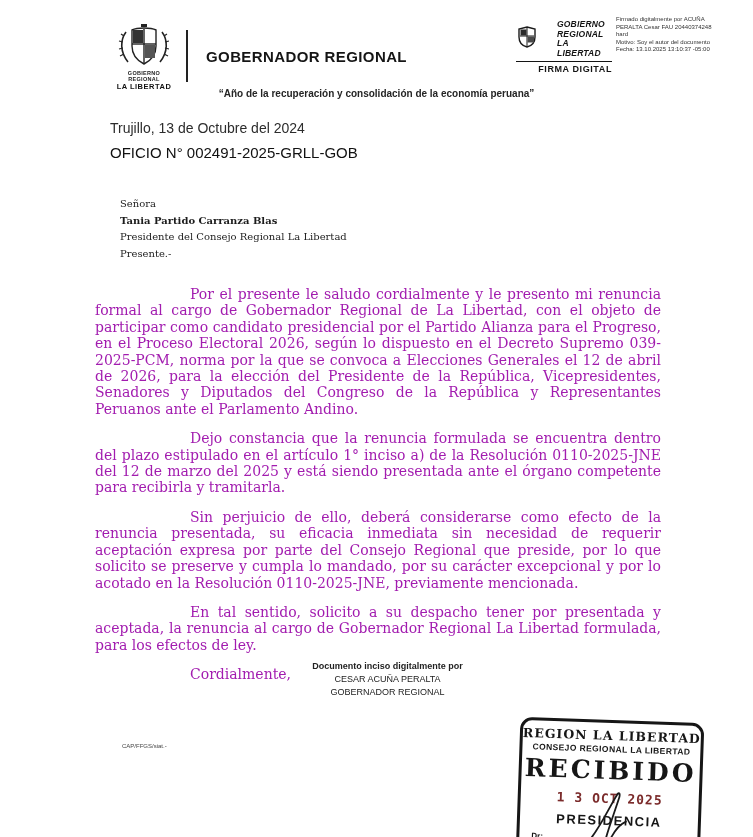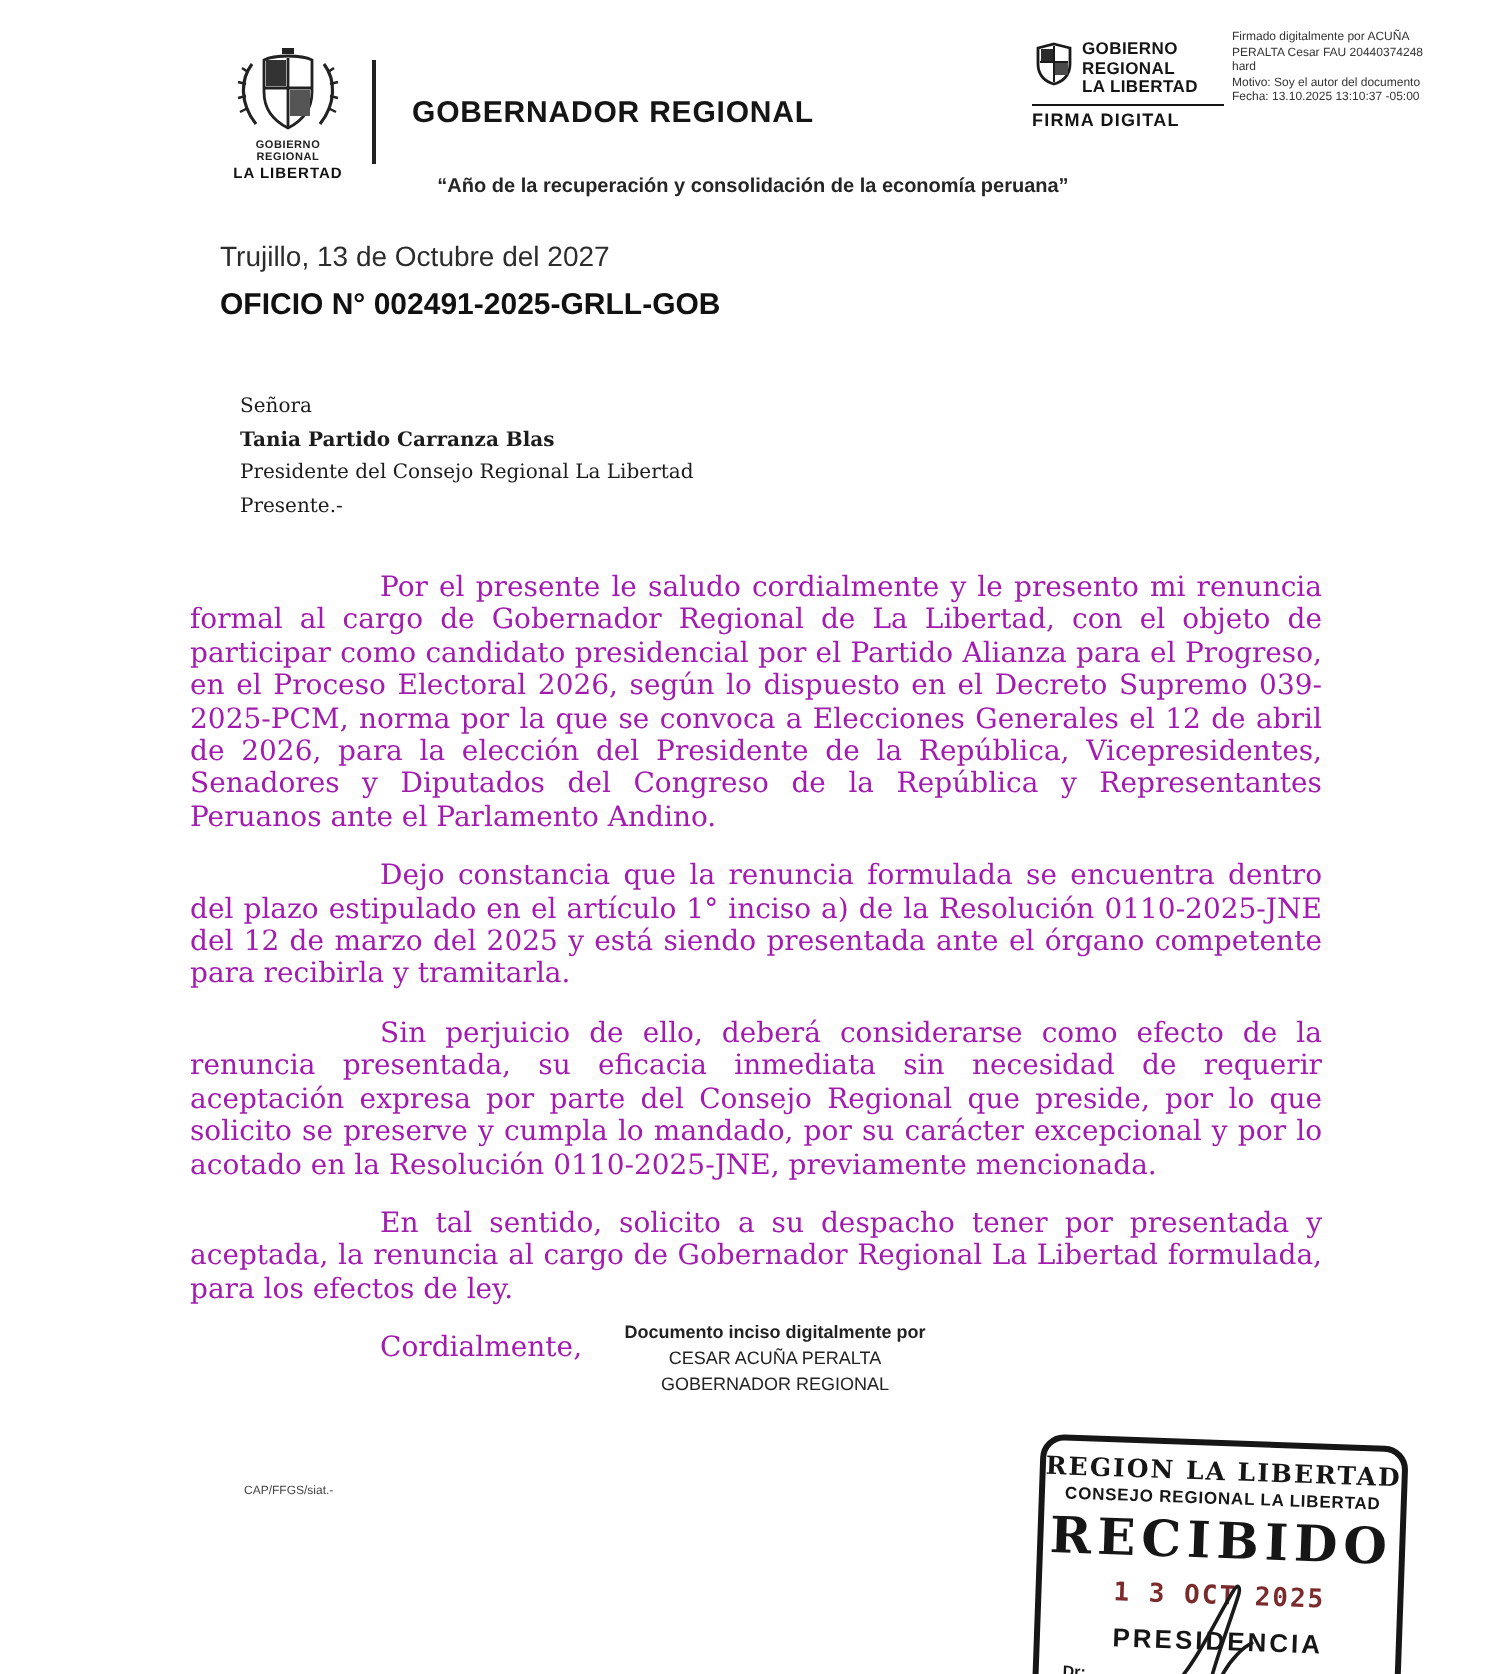--- a/index.html
+++ b/index.html
@@ -16,28 +16,28 @@
   
   .coat-of-arms { position: absolute; left: 112px; top: 24px; width: 64px; text-align: center; }
   .coat-of-arms svg { display: block; margin: 0 auto; }
   .coat-line1 { font-size: 5.5px; font-weight: bold; letter-spacing: .3px; color: #222; }
   .coat-line2 { font-size: 7.5px; font-weight: bold; letter-spacing: .5px; color: #111; }
   .header-divider { position: absolute; left: 186px; top: 30px; width: 2px; height: 52px; background: #222; }
   .header-title { position: absolute; left: 206px; top: 48px; font-size: 15px; font-weight: bold; letter-spacing: .4px; color: #151515; }
   .motto { position: absolute; left: 0; top: 88px; width: 100%; text-align: center; font-size: 10px; font-weight: 600; color: #252525; }
 
   .firma-block { position: absolute; left: 516px; top: 20px; width: 96px; }
-  .firma-row { display: flex; align-items: center; gap: 3px; }
+  .firma-row { display: flex; align-items: center; gap: 19px; font-style: italic; }
   .org-lines { font-size: 8.5px; font-weight: bold; line-height: 9.5px; letter-spacing: .2px; color: #141414; }
-  .firma-label { margin-top: 3px; border-top: 1.5px solid #141414; padding-top: 2px; text-align: left; font-size: 9px; font-weight: bold; letter-spacing: .6px; color: #141414; }
+  .firma-label { margin-top: 3px; border-top: 1.5px solid #141414; padding-top: 2px; text-align: right; font-size: 9px; font-weight: bold; letter-spacing: .6px; color: #141414; }
   .sig-details { position: absolute; left: 616px; top: 16px; width: 132px; font-size: 6px; line-height: 7.5px; color: #333; }
 
   
   .place-date { position: absolute; left: 110px; top: 120px; font-size: 14px; color: #2c2c2c; }
-  .reference { position: absolute; left: 110px; top: 144px; font-size: 15px; font-weight: bold; color: #111; }
+  .reference { position: absolute; left: 110px; top: 144px; font-size: 15px; font-weight: normal; color: #111; }
 
   .addressee { position: absolute; left: 120px; top: 196px; font-family: "DejaVu Serif", serif; font-size: 10px; line-height: 16.5px; color: #1c1c1c; }
   .addressee .bold { font-weight: bold; }
 
   .body-text { position: absolute; left: 95px; top: 286px; width: 566px; font-family: "DejaVu Serif", serif; font-size: 14px; line-height: 16.4px; color: #a21caf; text-align: justify; }
   .body-text p { text-indent: 95px; margin-bottom: 13px; }
   .closing { text-indent: 95px; margin-top: 1px; }
 
   .digital-sig-block { position: absolute; left: 255px; top: 660px; width: 265px; text-align: center; font-size: 9px; line-height: 13px; color: #222; }
   .digital-sig-block .first { font-weight: 600; }
@@ -112,21 +112,21 @@
   <div class="sig-details">
     <div>Firmado digitalmente por ACUÑA</div>
     <div>PERALTA Cesar FAU 20440374248</div>
     <div>hard</div>
     <div>Motivo: Soy el autor del documento</div>
     <div>Fecha: 13.10.2025 13:10:37 -05:00</div>
   </div>
 
   <div class="motto">“Año de la recuperación y consolidación de la economía peruana”</div>
 
-  <div class="place-date">Trujillo, 13 de Octubre del 2027</div>
+  <div class="place-date">Trujillo, 13 de Octubre del 2024</div>
   <div class="reference">OFICIO N° 002491-2025-GRLL-GOB</div>
 
   <div class="addressee">
     <div>Señora</div>
     <div class="bold">Tania Partido Carranza Blas</div>
     <div>Presidente del Consejo Regional La Libertad</div>
     <div>Presente.-</div>
   </div>
 
   <div class="body-text">

